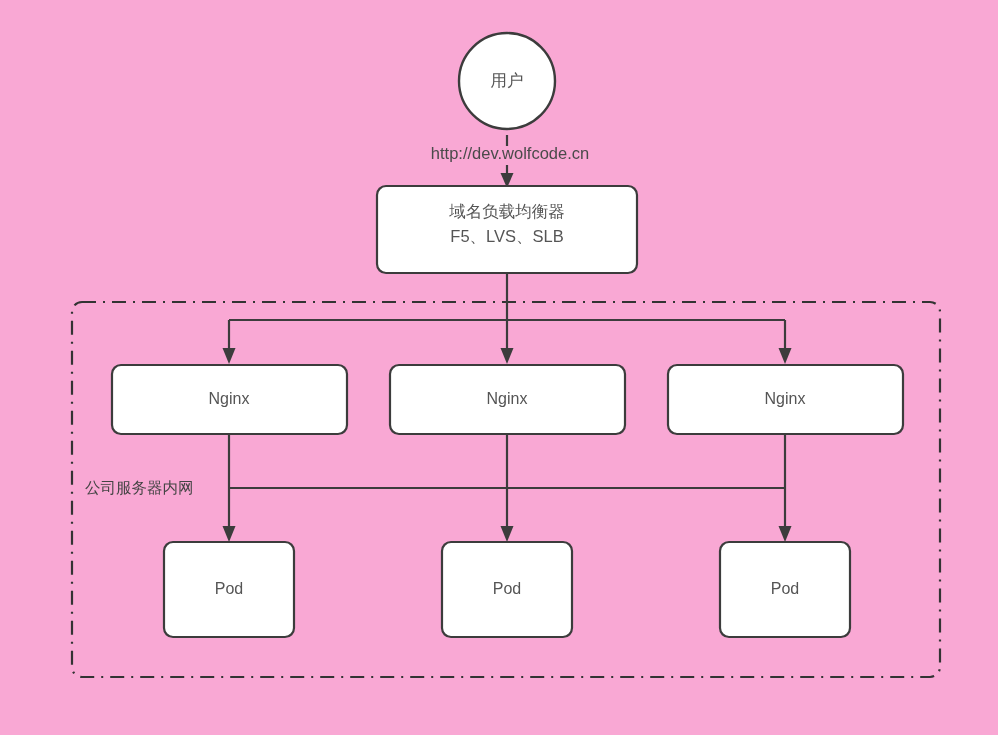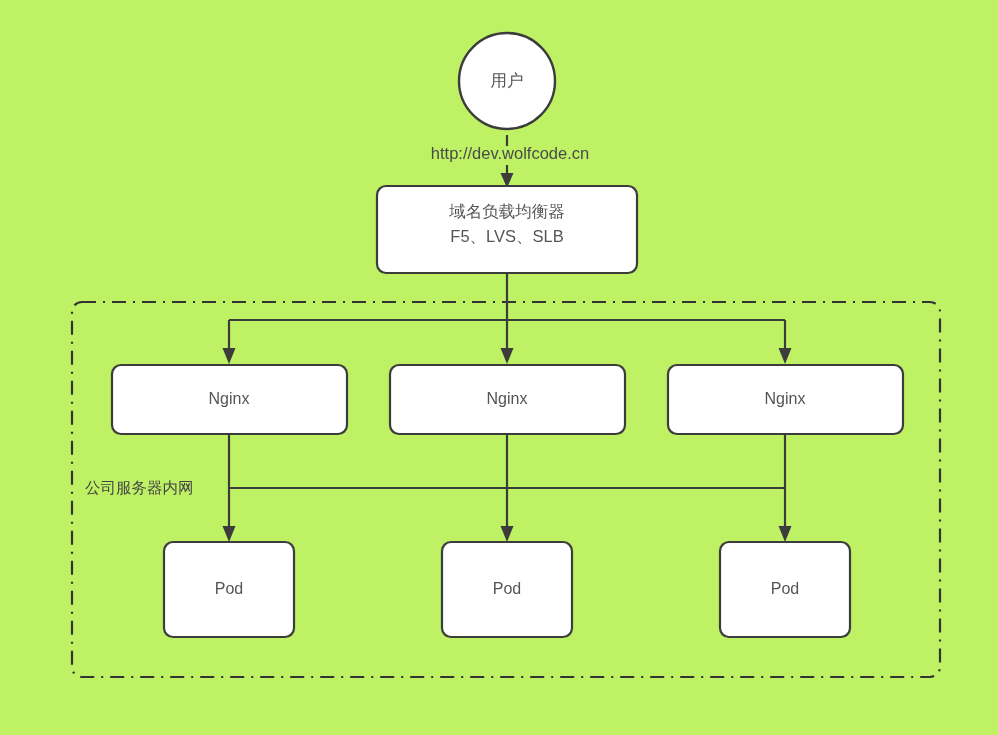--- a/index.html
+++ b/index.html
@@ -11,21 +11,21 @@
     width: 998px;
     height: 735px;
     font-family: "Liberation Sans", "DejaVu Sans", sans-serif;
     color: #3b3b3b;
     overflow: hidden;
   }
   #diagram-root {
     position: relative;
     width: 998px;
     height: 735px;
-    background: #bef264;
+    background: #f9a8d4;
   }
   svg.diagram-canvas {
     position: absolute;
     left: 0;
     top: 0;
     width: 998px;
     height: 735px;
     display: block;
   }
   .node-shape {

